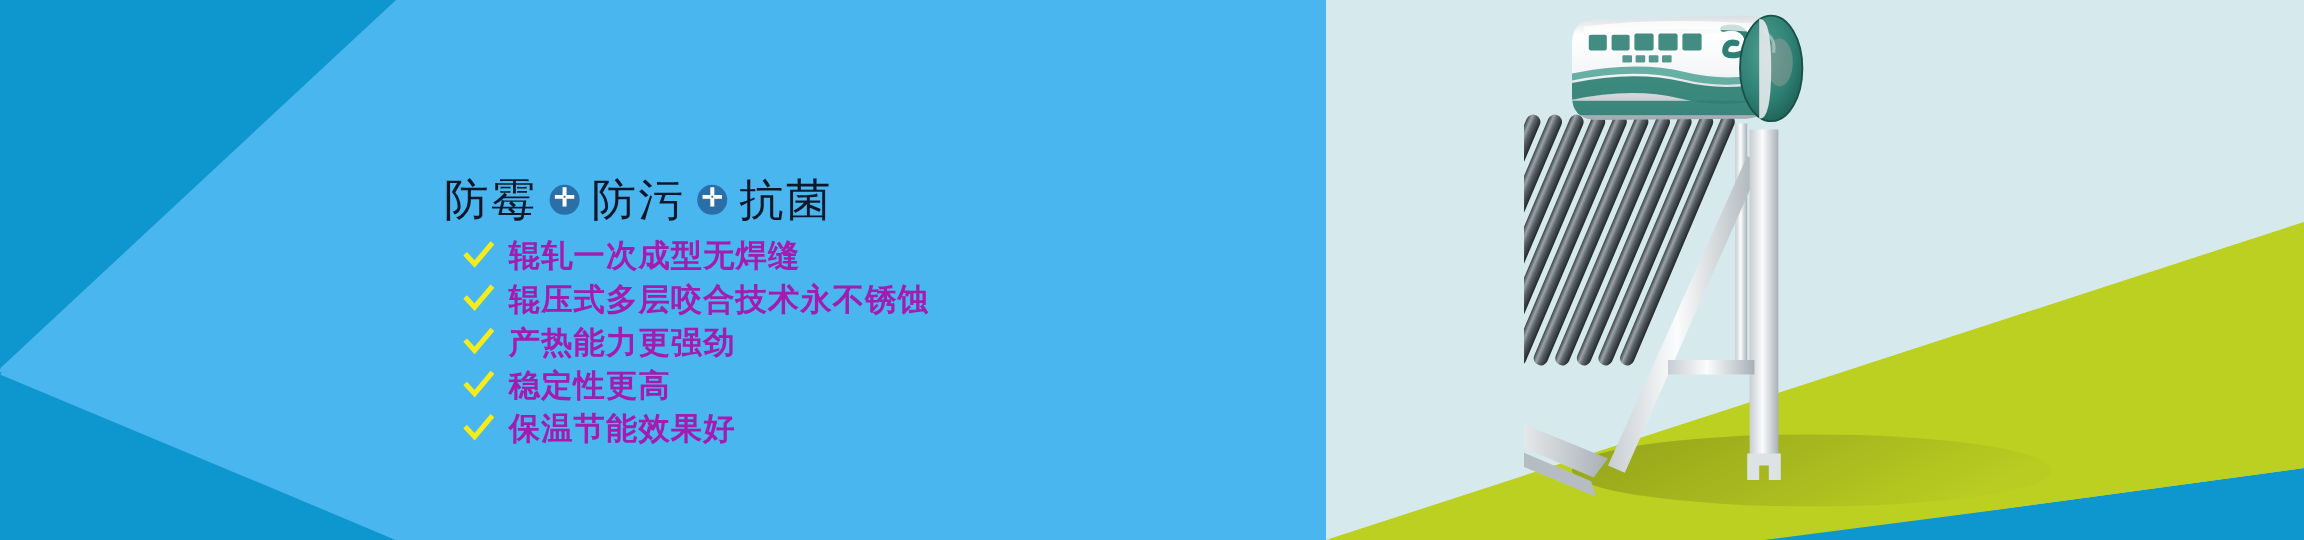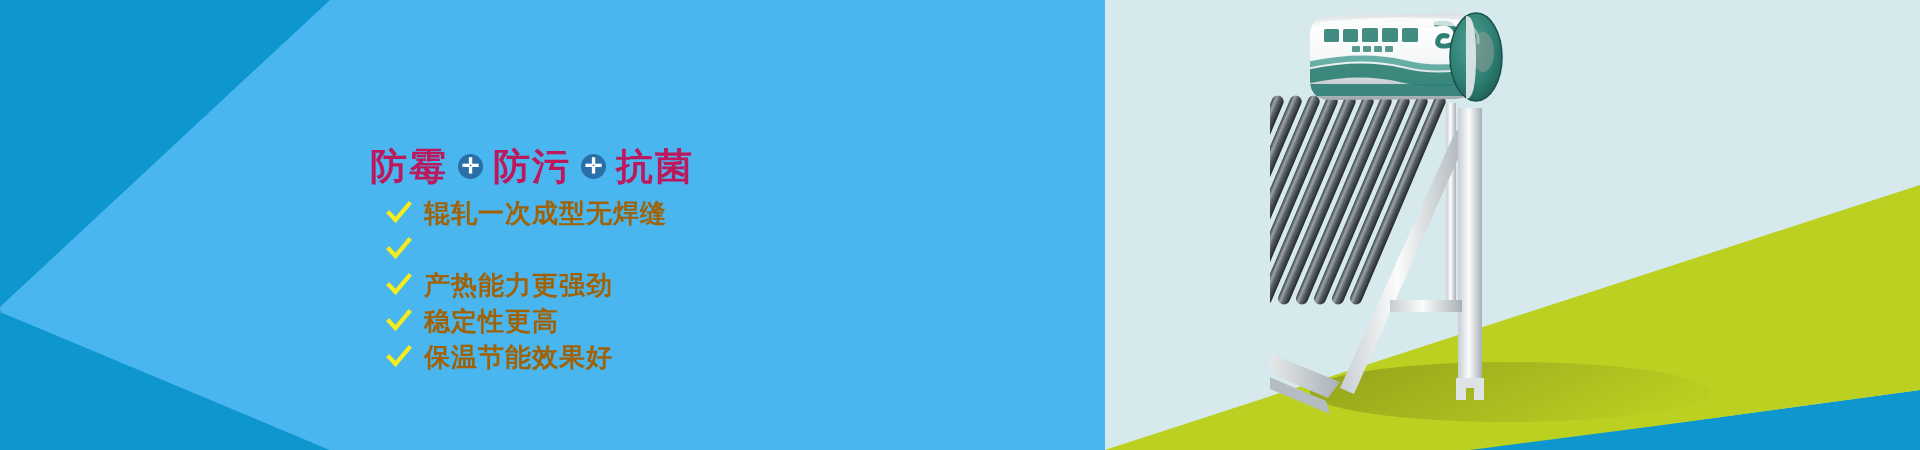--- a/index.html
+++ b/index.html
@@ -53,23 +53,23 @@
     position:absolute;
     left:252px; top:140px;
     width:560px;
     height:52px;
     display:flex;
     align-items:center;
     justify-content:center;
     gap:10px;
   }
   .subtitle-text {
-    color:#be185d;
+    color:#0f172a;
     font-size:37px;
-    font-weight:bold;
+    font-weight:normal;
     letter-spacing:2px;
     line-height:1;
     white-space:nowrap;
   }
   .plus-badge {
     width:25px; height:25px;
     border-radius:50%;
     background:#2A6FA8;
     color:#FFFFFF;
     font-size:21px;
@@ -91,21 +91,21 @@
     align-items:center;
     height:34px;
   }
   .check-icon {
     width:26px; height:26px;
     flex:0 0 auto;
     margin-right:12px;
     display:block;
   }
   .bullet-text {
-    color:#a16207;
+    color:#a21caf;
     font-size:26px;
     font-weight:bold;
     letter-spacing:1px;
     line-height:1;
     white-space:nowrap;
   }
 
   
   .product {
     position:absolute;
@@ -171,20 +171,21 @@
         <svg class="check-icon" viewBox="0 0 26 26">
           <path d="M3 13 L9.5 20 L23 4" fill="none" stroke="#F5EC1B" stroke-width="4.2" stroke-linecap="square" stroke-linejoin="miter"></path>
         </svg>
         <span class="bullet-text">辊轧一次成型无焊缝</span>
       </div>
 
       <div class="bullet">
         <svg class="check-icon" viewBox="0 0 26 26">
           <path d="M3 13 L9.5 20 L23 4" fill="none" stroke="#F5EC1B" stroke-width="4.2" stroke-linecap="square" stroke-linejoin="miter"></path>
         </svg>
+        <span class="bullet-text">辊压式多层咬合技术永不锈蚀</span>
       </div>
 
       <div class="bullet">
         <svg class="check-icon" viewBox="0 0 26 26">
           <path d="M3 13 L9.5 20 L23 4" fill="none" stroke="#F5EC1B" stroke-width="4.2" stroke-linecap="square" stroke-linejoin="miter"></path>
         </svg>
         <span class="bullet-text">产热能力更强劲</span>
       </div>
 
       <div class="bullet">

